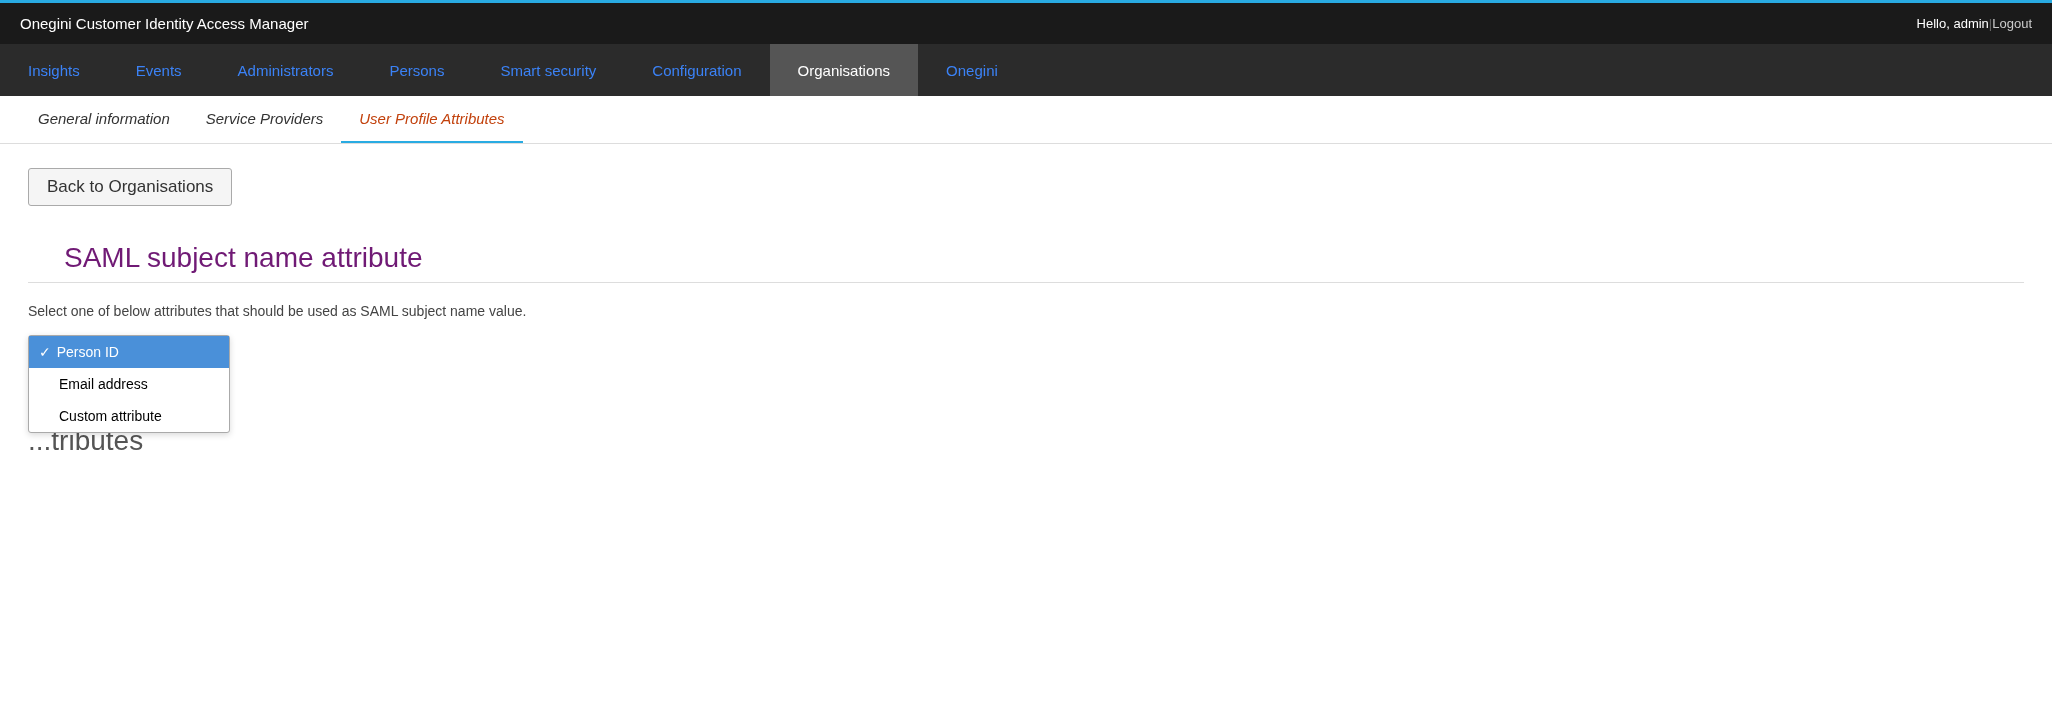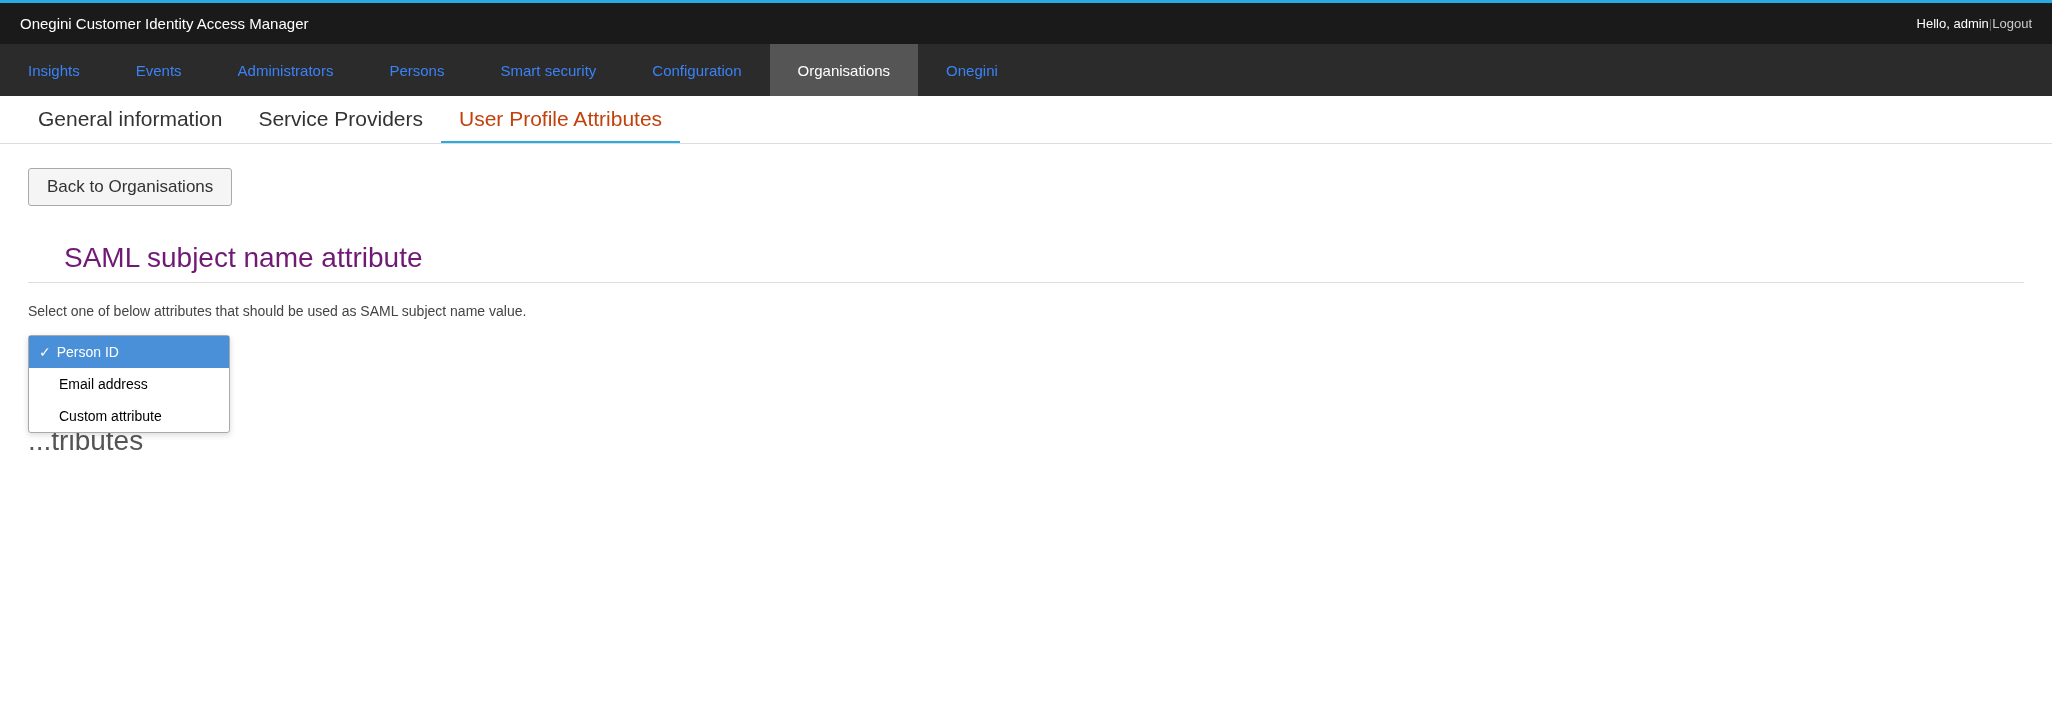--- a/index.html
+++ b/index.html
@@ -56,24 +56,25 @@
       border-bottom: 1px solid #ddd;
       padding: 0 20px;
       height: 48px;
       background: #fff;
     }
     .subtab {
       padding: 12px 18px;
       height: 100%;
       display: flex;
       align-items: center;
-      font-size: 21px;
+      font-size: 15px;
       color: #333;
       cursor: pointer;
       border-bottom: 2px solid transparent;
+      font-style: italic;
     }
     .subtab.active { color: #c2410c; border-bottom: 2px solid #29abe2; }
 
     
     #content {
       padding: 24px 28px;
     }
 
     
     .back-btn {

